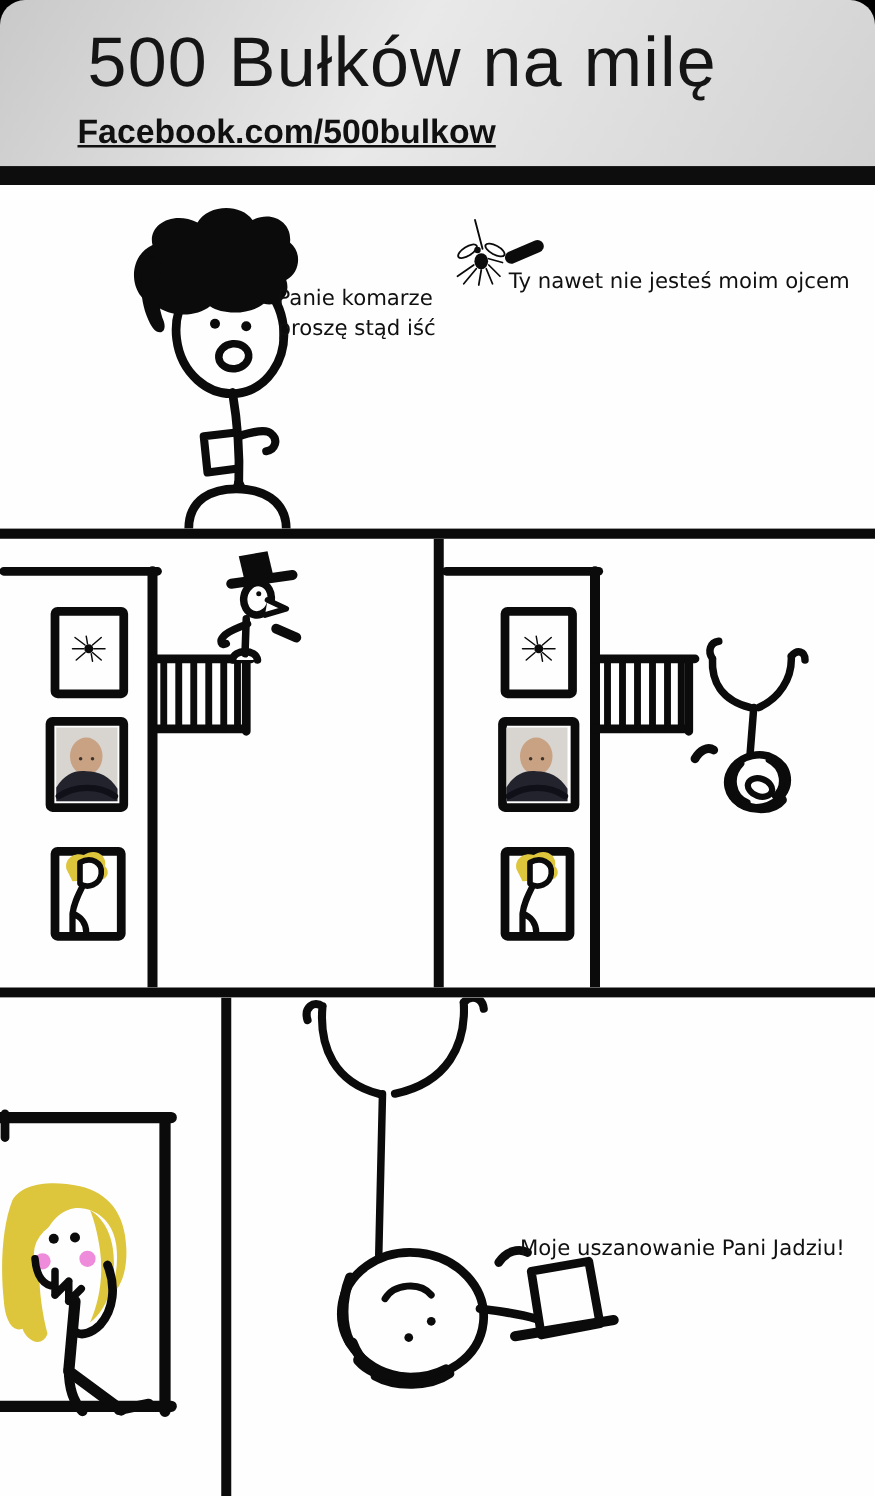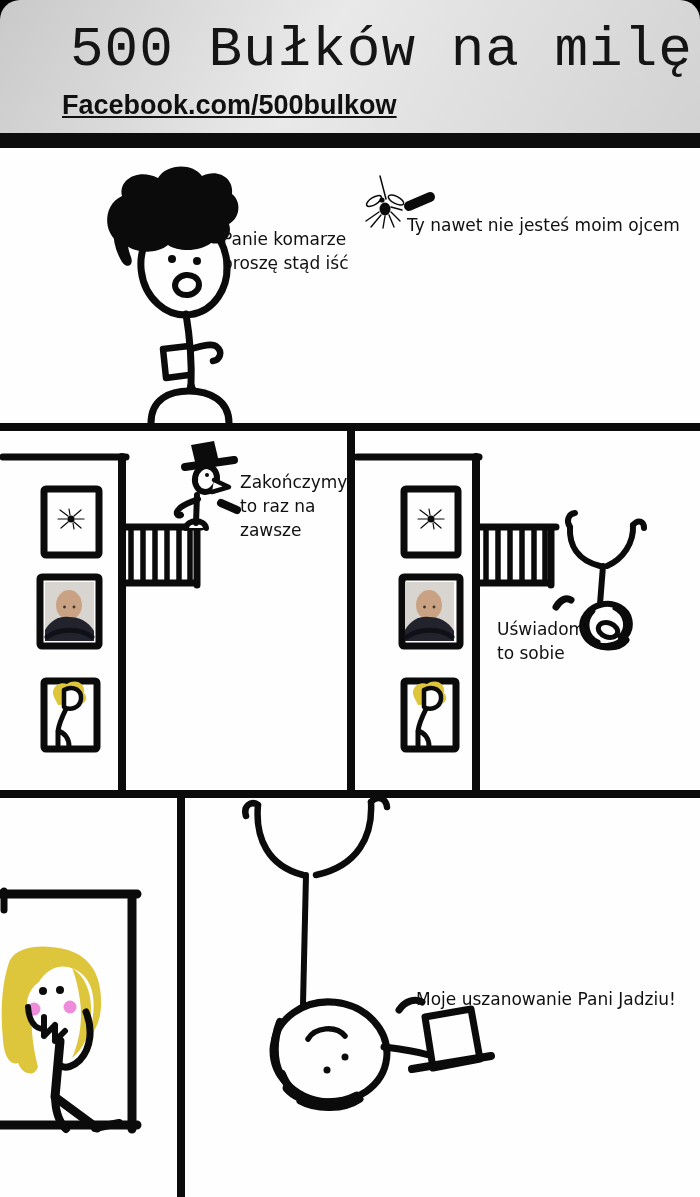--- a/index.html
+++ b/index.html
@@ -16,21 +16,21 @@
   }
   
   .header{
     position:relative;height:133px;
     background:linear-gradient(120deg,var(--header-from) 0%,var(--header-to) 45%,#d2d2d2 100%);
     border-bottom:15px solid var(--header-bar);
     border-radius:20px 20px 0 0;
   }
   .title{
     position:absolute;left:70px;top:20px;
-    font-family:Liberation Mono, monospace;font-size:56px;line-height:60px;
+    font-family:Liberation Sans, sans-serif;font-size:56px;line-height:60px;
     letter-spacing:1px;color:#151515;white-space:nowrap;
   }
   .subtitle{
     position:absolute;left:62px;top:90px;
     font-family:"Liberation Sans",sans-serif;font-weight:bold;
     font-size:27px;color:#101010;white-space:nowrap;text-decoration:underline;
   }
   
   .panel{position:relative;background:var(--paper);overflow:hidden;}
   .panel1{height:275px;}
@@ -161,22 +161,20 @@
         <path class="s" stroke-width="6" d="M570,96 C566,90 568,83 575,82 M570,96 C569,114 577,129 600,135"></path>
         <path class="s" stroke-width="6" d="M633,94 C638,88 644,90 644,97 M633,94 C634,112 623,128 607,135"></path>
         <path class="s" stroke-width="6" d="M603,135 L600,173"></path>
         <ellipse class="s" stroke-width="6" cx="606" cy="194" rx="24" ry="21" transform="rotate(-12 606 194)"></ellipse>
         <path class="s" stroke-width="5" d="M593,180 C583,190 586,206 598,211 M615,177 C627,183 629,198 620,206"></path>
         <ellipse class="s" stroke-width="5" cx="608" cy="199" rx="10" ry="7" transform="rotate(20 608 199)"></ellipse>
         <path class="s" stroke-width="7" d="M588,208 C597,218 618,219 626,209"></path>
         <path class="s" stroke-width="7" d="M556,176 C560,169 566,166 571,169"></path>
       </g>
     </svg>
-    <div class="speech" style="left:240px;top:39px;width:120px;">Zakończymy to raz na zawsze</div>
-    <div class="speech" style="left:497px;top:186px;width:110px;">Uświadom to sobie</div>
   </div>
 
   <div class="panel panel3">
     <svg width="700" height="399" viewBox="0 0 700 399">
       <path class="s" stroke-width="8" d="M181,0 L181,399"></path>
       <g>
         <path class="s" stroke-width="9" d="M0,96 L137,96 M132,96 L132,331 M0,327 L137,327"></path>
         <path class="s" stroke-width="7" d="M4,93 L4,112"></path>
       </g>
       <g>

